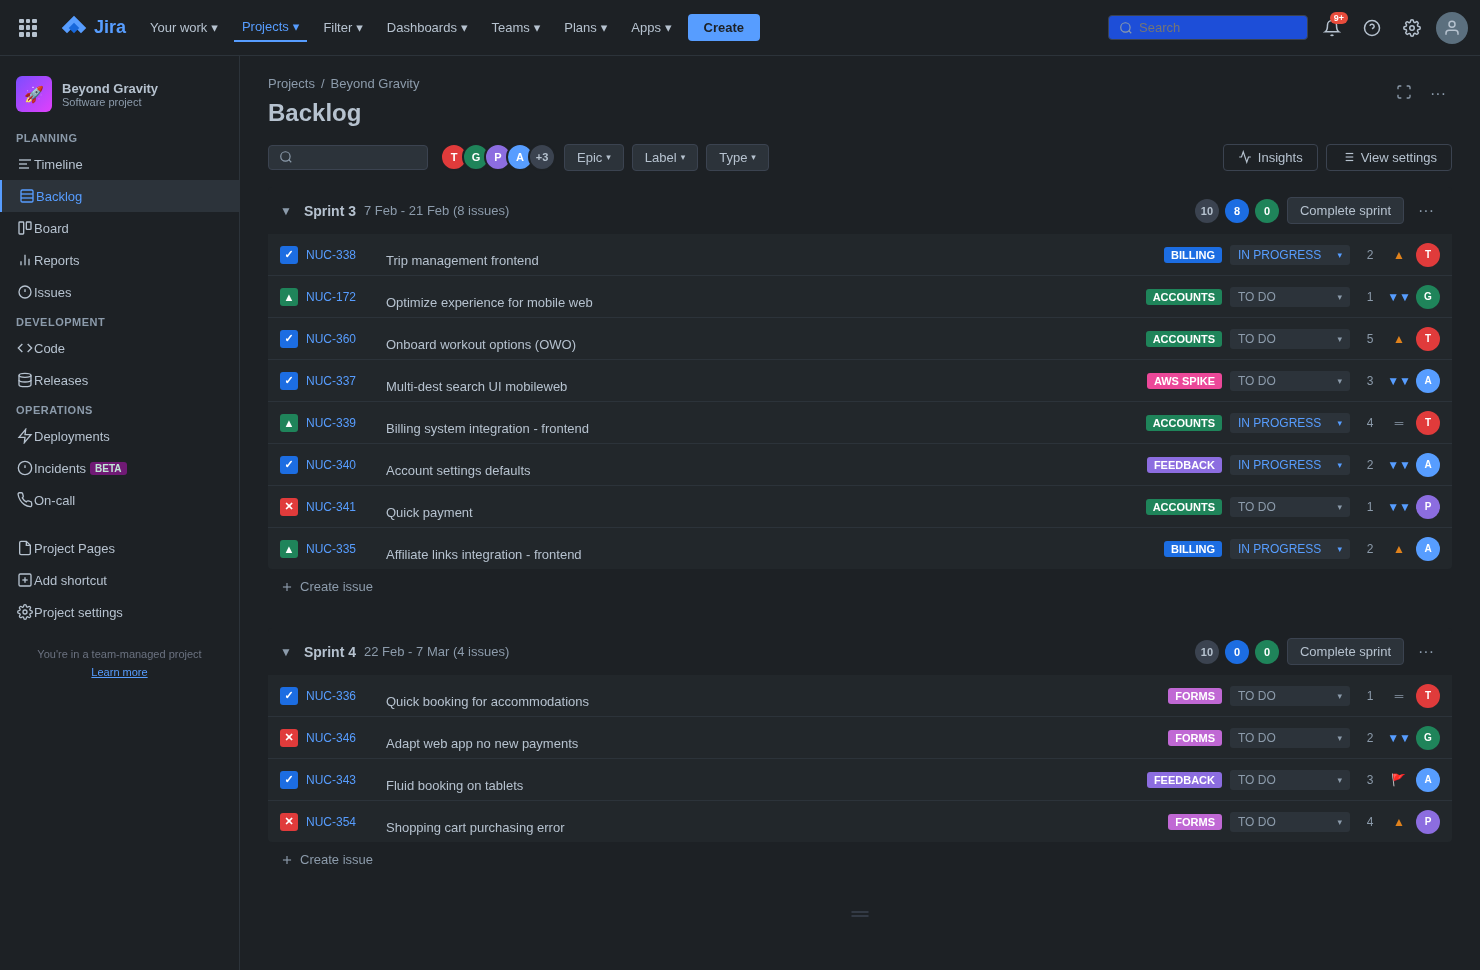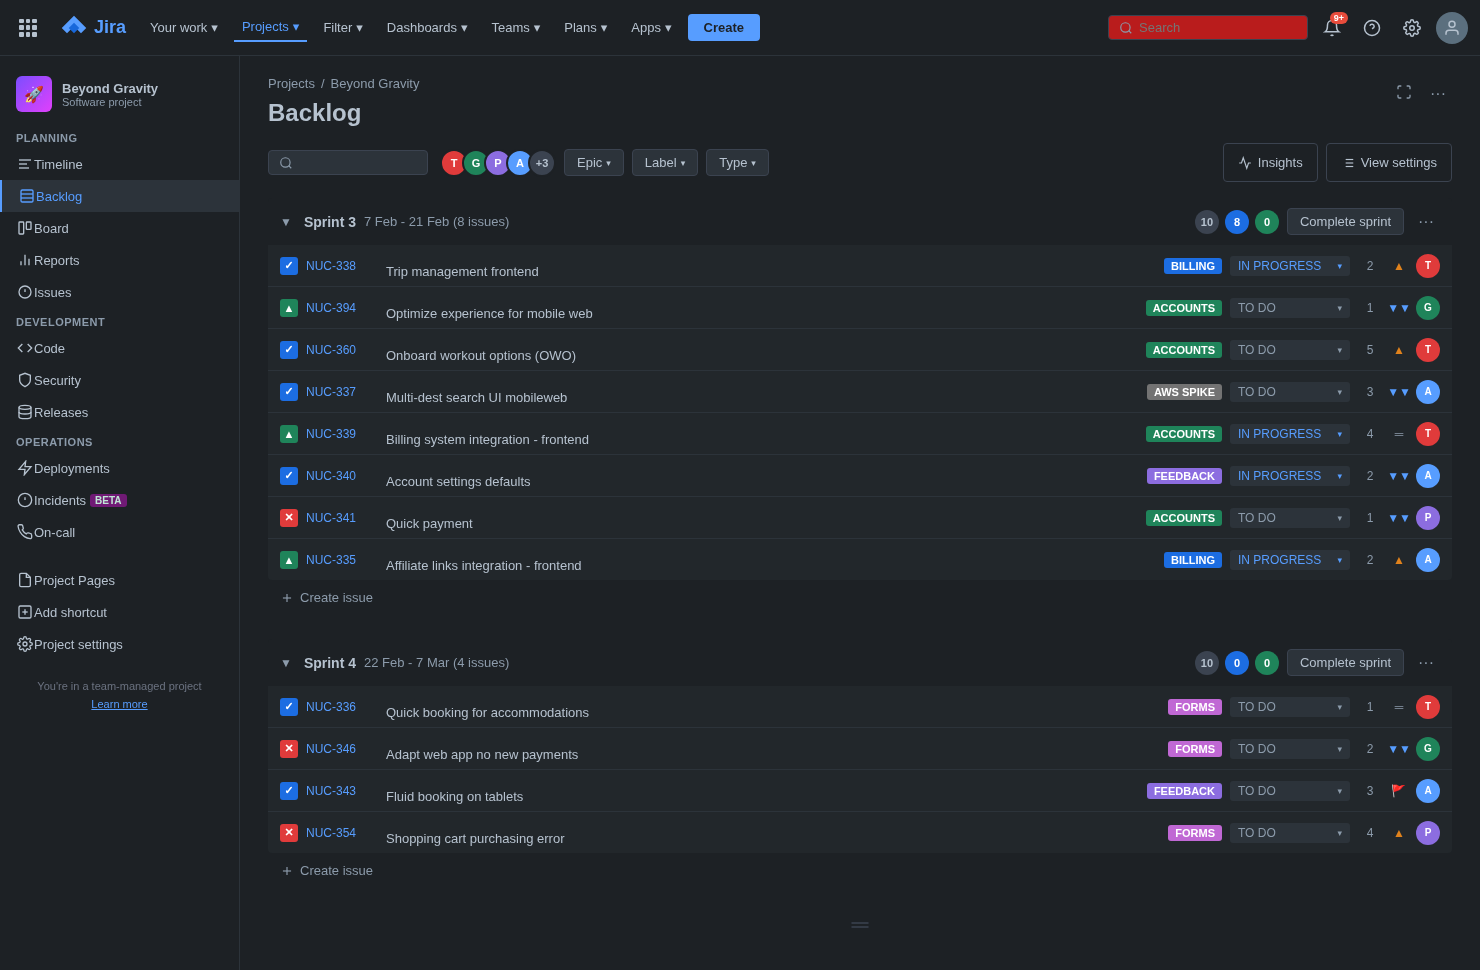--- a/index.html
+++ b/index.html
@@ -6,21 +6,21 @@
     body { font-family: -apple-system, BlinkMacSystemFont, 'Segoe UI', sans-serif; background: #1d2125; color: #b6c2cf; font-size: 13px; overflow: hidden; width: 1480px; height: 970px; }
 
     
     .topnav { display: flex; align-items: center; height: 56px; background: #1d2125; border-bottom: 1px solid #2c333a; padding: 0 12px; gap: 8px; }
     .topnav-logo { display: flex; align-items: center; gap: 6px; padding: 0 8px; color: #579dff; font-size: 18px; font-weight: 700; }
     .topnav-logo svg { width: 28px; height: 28px; }
     .nav-btn { background: none; border: none; color: #b6c2cf; font-size: 13px; padding: 6px 8px; border-radius: 4px; cursor: pointer; display: flex; align-items: center; gap: 4px; }
     .nav-btn.active { color: #579dff; border-bottom: 2px solid #579dff; border-radius: 0; }
     .nav-create { background: #579dff; color: #1d2125; font-weight: 600; border: none; padding: 6px 16px; border-radius: 4px; cursor: pointer; font-size: 13px; }
     .nav-spacer { flex: 1; }
-    .search-box { display: flex; align-items: center; background: #b91c1c; border: 1px solid #3b4350; border-radius: 4px; padding: 4px 10px; gap: 6px; width: 200px; }
+    .search-box { display: flex; align-items: center; background: #1d4ed8; border: 1px solid #3b4350; border-radius: 4px; padding: 4px 10px; gap: 6px; width: 200px; }
     .search-box input { background: none; border: none; color: #b6c2cf; font-size: 13px; outline: none; width: 140px; }
     .nav-icon-btn { width: 32px; height: 32px; border-radius: 50%; background: none; border: none; color: #b6c2cf; cursor: pointer; display: flex; align-items: center; justify-content: center; font-size: 14px; position: relative; }
     .badge { position: absolute; top: 0; right: 0; background: #e74c3c; color: white; font-size: 9px; font-weight: 700; border-radius: 8px; padding: 1px 4px; min-width: 14px; text-align: center; }
     .avatar-nav { width: 32px; height: 32px; border-radius: 50%; background: #5b6f7e; display: flex; align-items: center; justify-content: center; cursor: pointer; font-size: 13px; }
     .grid-icon { display: grid; grid-template-columns: 1fr 1fr 1fr; gap: 2px; width: 18px; height: 18px; }
     .grid-icon span { background: #b6c2cf; border-radius: 1px; }
 
     
     .layout { display: flex; height: calc(970px - 56px); }
 
@@ -47,21 +47,21 @@
     
     
     .toolbar { display: flex; align-items: center; gap: 8px; margin-bottom: 16px; }
     .toolbar-search { display: flex; align-items: center; background: #2c333a; border: 1px solid #3b4350; border-radius: 4px; padding: 4px 10px; gap: 6px; width: 160px; }
     .toolbar-search input { background: none; border: none; color: #b6c2cf; font-size: 13px; outline: none; width: 100px; }
     .avatars-group { display: flex; align-items: center; margin-left: 4px; }
     .avatar-sm { width: 28px; height: 28px; border-radius: 50%; border: 2px solid #1d2125; margin-left: -6px; display: flex; align-items: center; justify-content: center; font-size: 11px; font-weight: 600; color: white; cursor: pointer; }
     .avatar-count { background: #3b4350; color: #b6c2cf; }
     .filter-btn { background: #2c333a; border: 1px solid #3b4350; color: #b6c2cf; padding: 5px 12px; border-radius: 4px; cursor: pointer; font-size: 13px; display: flex; align-items: center; gap: 4px; }
     .toolbar-right { margin-left: auto; display: flex; gap: 8px; }
-    .insights-btn { background: none; border: 1px solid #3b4350; color: #b6c2cf; padding: 11px 14px; border-radius: 4px; cursor: pointer; font-size: 13px; display: flex; align-items: center; gap: 6px; }
+    .insights-btn { background: none; border: 1px solid #3b4350; color: #b6c2cf; padding: 5px 14px; border-radius: 4px; cursor: pointer; font-size: 13px; display: flex; align-items: center; gap: 6px; }
     .view-settings-btn { background: none; border: 1px solid #3b4350; color: #b6c2cf; padding: 5px 14px; border-radius: 4px; cursor: pointer; font-size: 13px; display: flex; align-items: center; gap: 6px; }
 
     
     .sprint-section { margin-bottom: 24px; }
     .sprint-header { display: flex; align-items: center; gap: 8px; padding: 10px 12px; background: #1d2125; border-radius: 4px 4px 0 0; cursor: pointer; }
     .sprint-collapse { color: #8c9bab; font-size: 12px; margin-right: 4px; }
     .sprint-title { color: #b6c2cf; font-size: 14px; font-weight: 600; }
     .sprint-dates { color: #8c9bab; font-size: 13px; }
     .sprint-spacer { flex: 1; }
     .sprint-counts { display: flex; align-items: center; gap: 6px; }
@@ -78,21 +78,21 @@
     .issue-row:last-child { border-bottom: none; }
     .issue-type-icon { width: 18px; height: 18px; border-radius: 3px; display: flex; align-items: center; justify-content: center; flex-shrink: 0; margin-right: 8px; font-size: 11px; font-weight: 700; color: white; }
     .type-story { background: #1f845a; }
     .type-bug { background: #e03b3b; }
     .type-task { background: #1c6de2; }
     .issue-key { color: #579dff; font-size: 12px; margin-right: 10px; flex-shrink: 0; min-width: 70px; }
     .issue-summary { color: #b6c2cf; font-size: 13px; flex: 1; white-space: nowrap; overflow: hidden; text-overflow: ellipsis; margin-top: 12px; }
     .issue-label { padding: 2px 7px; border-radius: 3px; font-size: 11px; font-weight: 700; margin-right: 8px; flex-shrink: 0; }
     .label-billing { background: #1c6de2; color: white; }
     .label-accounts { background: #1f845a; color: white; }
-    .label-aws { background: #737373; color: white; }
+    .label-aws { background: #ec4899; color: white; }
     .label-feedback { background: #8c6de0; color: white; }
     .label-forms { background: #c068d4; color: white; }
     .issue-status { display: flex; align-items: center; gap: 4px; color: #b6c2cf; font-size: 12px; padding: 3px 8px; border-radius: 3px; background: #2c333a; flex-shrink: 0; min-width: 120px; justify-content: space-between; cursor: pointer; }
     .status-inprogress { color: #579dff; }
     .status-todo { color: #8c9bab; }
     .issue-story-points { color: #8c9bab; font-size: 12px; width: 24px; text-align: center; flex-shrink: 0; margin: 0 8px; }
     .issue-priority { width: 18px; height: 18px; display: flex; align-items: center; justify-content: center; flex-shrink: 0; font-size: 12px; color: #8c9bab; }
     .priority-high { color: #e0821c; }
     .priority-low { color: #579dff; }
     .priority-medium { color: #8c9bab; }
@@ -274,28 +274,20 @@
         <svg width="16" height="16" viewBox="0 0 24 24" fill="none" stroke="currentColor" stroke-width="2">
             <polyline points="16 18 22 12 16 6"></polyline>
             <polyline points="8 6 2 12 8 18"></polyline>
           </svg>
       </span>
       <span class="label">Code</span>
     </div>
     <div class="sidebar-item">
       <span class="icon">
         <svg width="16" height="16" viewBox="0 0 24 24" fill="none" stroke="currentColor" stroke-width="2">
-            <path d="M12 22s8-4 8-10V5l-8-3-8 3v7c0 6 8 10 8 10z"></path>
-          </svg>
-      </span>
-      <span class="label">Security</span>
-    </div>
-    <div class="sidebar-item">
-      <span class="icon">
-        <svg width="16" height="16" viewBox="0 0 24 24" fill="none" stroke="currentColor" stroke-width="2">
             <ellipse cx="12" cy="5" rx="9" ry="3"></ellipse>
             <path d="M21 12c0 1.66-4 3-9 3s-9-1.34-9-3"></path>
             <path d="M3 5v14c0 1.66 4 3 9 3s9-1.34 9-3V5"></path>
           </svg>
       </span>
       <span class="label">Releases</span>
     </div>
 
     <div class="sidebar-section">OPERATIONS</div>
 
@@ -460,21 +452,21 @@
             <span class="issue-summary">Trip management frontend</span>
             <span class="issue-label label-billing">BILLING</span>
             <span class="issue-status status-inprogress">IN PROGRESS <span class="chevron-down">▾</span></span>
             <span class="issue-story-points">2</span>
             <span class="issue-priority priority-high">▲</span>
             <div class="issue-avatar" style="background:#e03b3b;">T</div>
           </div>
 
           <div class="issue-row">
             <div class="issue-type-icon type-story">▲</div>
-            <span class="issue-key">NUC-394</span>
+            <span class="issue-key">NUC-172</span>
             <span class="issue-summary">Optimize experience for mobile web</span>
             <span class="issue-label label-accounts">ACCOUNTS</span>
             <span class="issue-status status-todo">TO DO <span class="chevron-down">▾</span></span>
             <span class="issue-story-points">1</span>
             <span class="issue-priority priority-low">▼▼</span>
             <div class="issue-avatar" style="background:#1f845a;">G</div>
           </div>
 
           <div class="issue-row">
             <div class="issue-type-icon type-task">✓</div>

